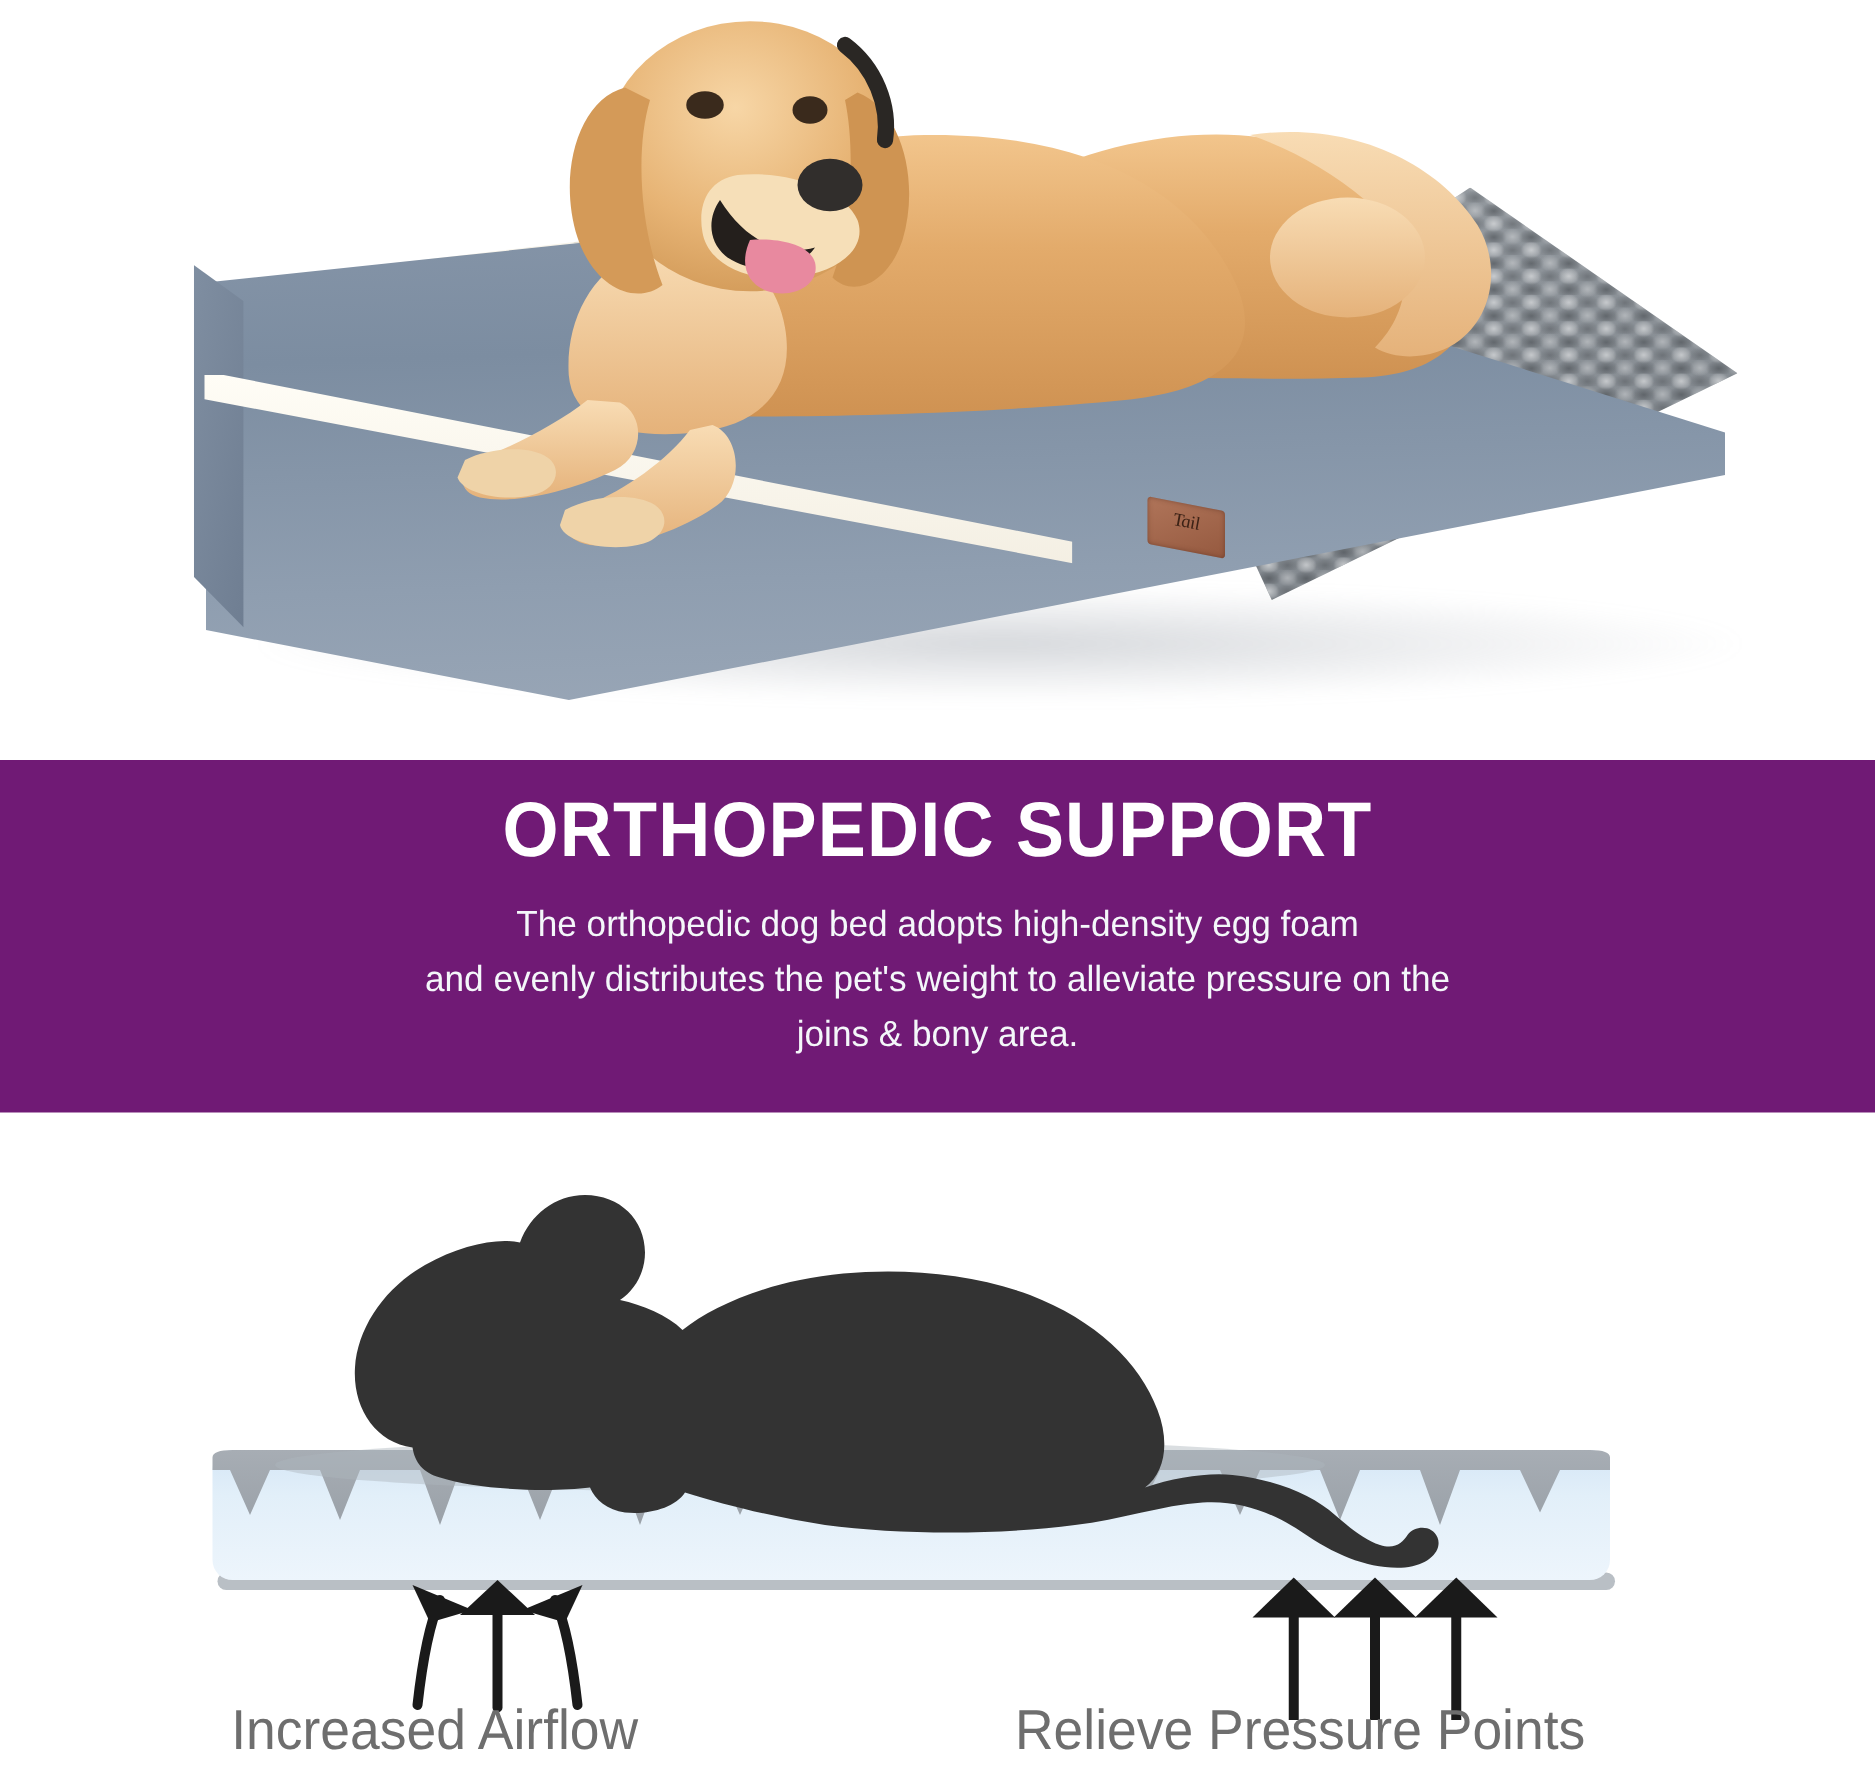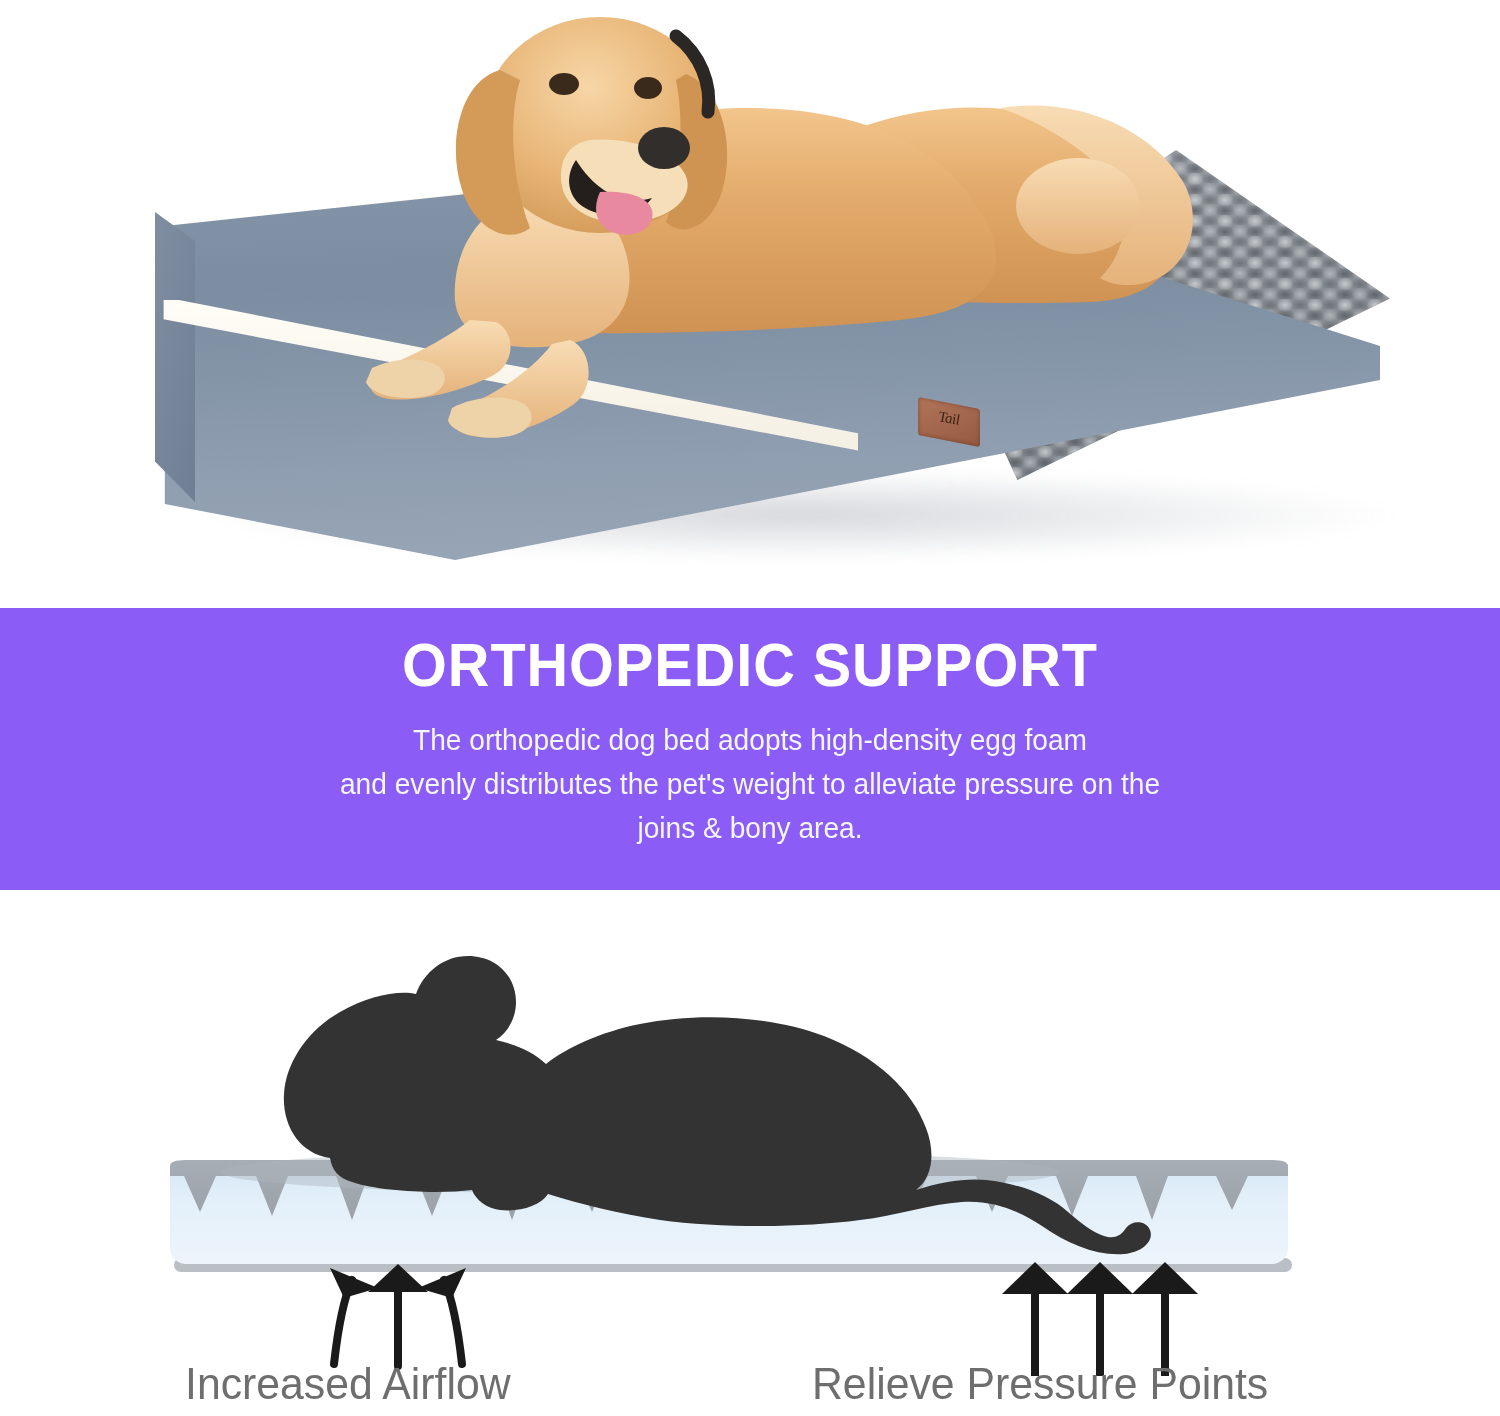--- a/index.html
+++ b/index.html
@@ -167,21 +167,21 @@
   }
 
   
   .retriever { position: absolute; left: 0; top: 0; width: 1500px; height: 608px; }
 
   
   #banner {
     position: absolute;
     left: 0; top: 608px;
     width: 1500px; height: 346px;
-    background: #8b5cf6;
+    background: #701a75;
     text-align: center;
     overflow: hidden;
   }
   #banner h1 {
     margin-top: 26px;
     font-family: "Liberation Sans Narrow", "Liberation Sans", sans-serif;
     font-weight: 700;
     font-size: 62px;
     line-height: 1.0;
     letter-spacing: 1px;

